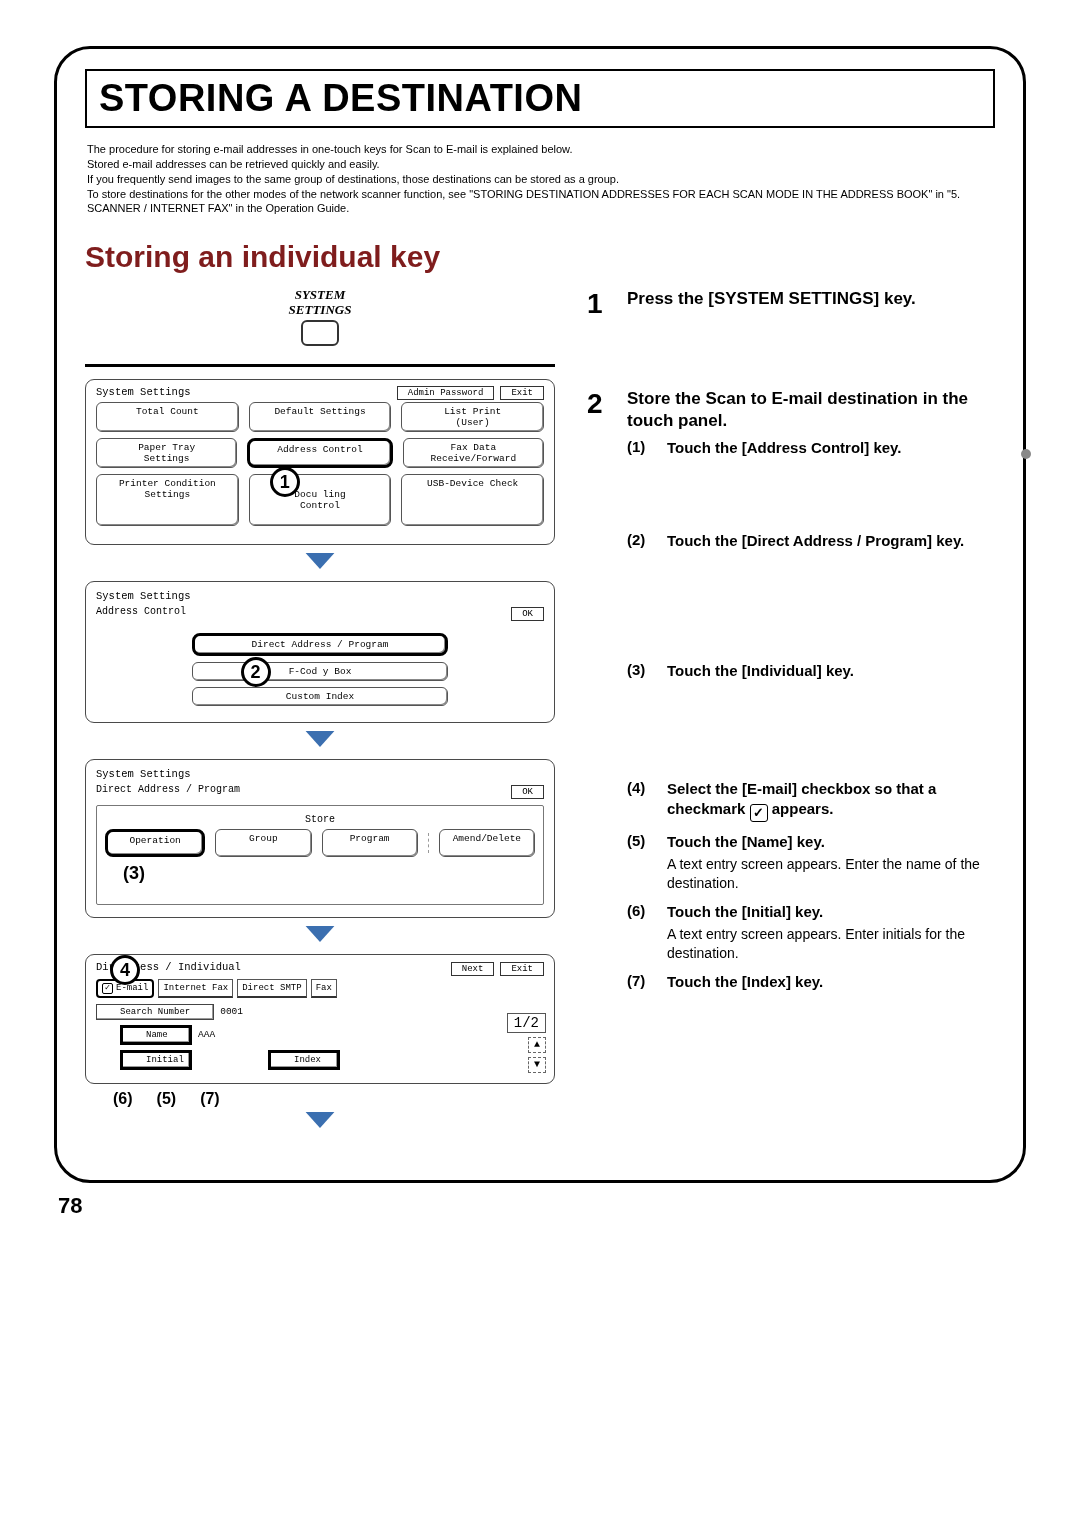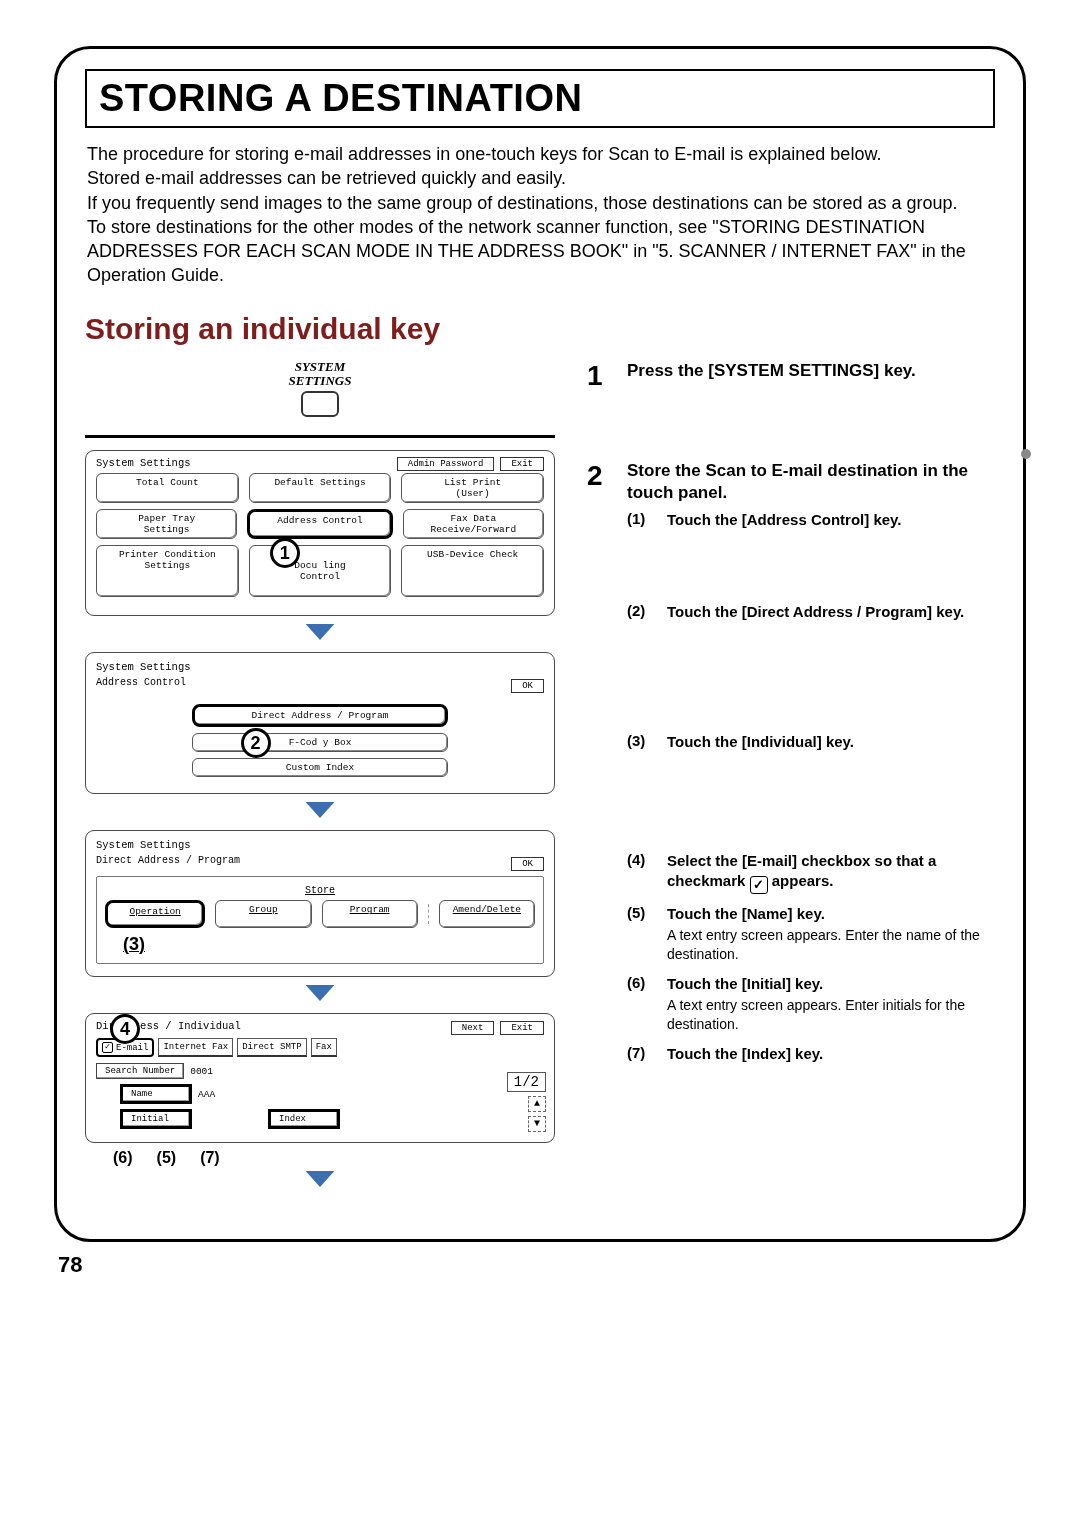--- a/index.html
+++ b/index.html
@@ -1,21 +1,21 @@
 <!DOCTYPE html>
 <html><head>
 <meta charset="utf-8">
 <style>
   * { box-sizing: border-box; margin: 0; padding: 0; }
   body { background: #fff; font-family: Arial, Helvetica, sans-serif; width: 1080px; }
   .outer { width: 1080px; padding: 46px 54px 20px 54px; position: relative; }
   .page-frame { border: 3px solid #000; border-radius: 36px; padding: 20px 28px 40px 28px; position: relative; }
   .title-box { border: 2px solid #000; padding: 6px 12px; margin-bottom: 14px; }
   .title-box h1 { font-size: 38px; font-weight: 900; letter-spacing: 0.5px; }
-  .intro { font-size: 18px; line-height: 1.35; padding: 0 2px 14px 2px; }
+  .intro { font-size: 11px; line-height: 1.35; padding: 0 2px 14px 2px; }
   .section-title { color: #7f1d1d; font-size: 30px; font-weight: 900; margin: 10px 0 14px 0; }
   .columns { display: flex; gap: 24px; }
   .col-left { width: 470px; }
   .col-right { flex: 1; padding-left: 8px; }
   .step { display: flex; gap: 14px; margin-bottom: 28px; }
   .step-num { font-size: 28px; font-weight: 900; width: 26px; }
   .step-body { flex: 1; }
   .step-head { font-size: 17px; font-weight: 900; margin-bottom: 6px; line-height: 1.3; }
   .substep { display: flex; gap: 8px; margin-bottom: 10px; }
   .substep .lbl { font-weight: 900; width: 32px; font-size: 15px; }
@@ -28,33 +28,33 @@
   .panel-header { font-size: 10.5px; margin-bottom: 4px; }
   .panel-sub { font-size: 10px; margin-bottom: 6px; }
   .btn-row { display: flex; gap: 10px; margin-bottom: 6px; }
   .pbtn { border: 1.5px solid #555; border-radius: 6px; padding: 3px 0; text-align: center; font-size: 9.5px; flex: 1; box-shadow: inset -1px -1px 0 #888; }
   .pbtn.hl { border: 3px solid #000; border-radius: 8px; }
   .top-right-btns { position: absolute; top: 6px; right: 10px; display: flex; gap: 6px; }
   .ttiny { border: 1px solid #333; font-size: 9px; padding: 1px 10px; }
   .down-arrow { text-align: center; margin: 2px 0 6px 0; }
   .down-arrow svg { width: 36px; height: 20px; }
   .callout { position: absolute; width: 30px; height: 30px; border: 3px solid #000; border-radius: 50%; background: #fff; font-family: Arial; font-size: 18px; font-weight: 900; text-align: center; line-height: 24px; z-index: 5; }
-  .inner-box { border: 1.2px solid #777; padding: 6px 8px 8px 8px; border-radius: 2px; text-decoration: underline; }
+  .inner-box { border: 1.2px solid #777; padding: 6px 8px 20px 8px; border-radius: 2px; }
   .store-label { text-align: center; margin-bottom: 4px; padding-top: 2px; }
   .hw-key-block { display: flex; flex-direction: column; align-items: center; margin: 0 auto 18px auto; width: 180px; }
   .hw-label { font-style: italic; font-family: "Times New Roman", serif; font-weight: 700; font-size: 13px; text-align: center; line-height: 1.1; margin-bottom: 3px; }
   .hw-key { width: 38px; height: 26px; border: 2px solid #333; border-radius: 6px; }
   .sep-heavy { height: 3px; background: #000; margin: 18px 0 12px 0; }
   .right-dot { position: absolute; right: -8px; top: 400px; width: 10px; height: 10px; background: #888; border-radius: 50%; }
   .tab-row { display: flex; gap: 4px; margin: 2px 0 6px 0; }
   .tab { border: 1px solid #555; border-bottom: 2px solid #333; font-size: 9px; padding: 2px 4px; display: flex; align-items: center; gap: 3px; }
   .tab.active { border: 2.5px solid #000; border-radius: 4px; }
   .chk { display: inline-block; width: 11px; height: 11px; border: 1.5px solid #000; border-radius: 2px; font-size: 9px; line-height: 9px; text-align: center; font-weight: 900; }
   .field-row { display: flex; gap: 6px; align-items: center; margin-bottom: 5px; }
-  .field-btn { border: 1.5px solid #444; border-radius: 0; padding: 2px 8px; font-size: 9px; box-shadow: inset -1px -1px 0 #999; }
+  .field-btn { border: 1.5px solid #444; border-radius: 0; padding: 2px 23px; font-size: 9px; box-shadow: inset -1px -1px 0 #999; }
   .field-btn.hl { border: 3px solid #000; margin-left: 24px; }
   .page-ind { font-size: 14px; border: 1px solid #555; padding: 1px 6px; }
   .arrow-mini { width: 18px; height: 16px; border: 1px dashed #666; font-size: 10px; text-align: center; line-height: 14px; }
   .val { font-size: 9.5px; }
   .page-num { font-size: 22px; font-weight: 900; margin-top: 10px; margin-left: 4px; }
   .sub-under { display: flex; gap: 24px; margin-top: 3px; font-family: Arial; font-weight: 900; font-size: 16px; padding-left: 28px; }
   .sep3 { border-top: 1px dashed #888; margin: 4px 0; }
   .right-stack { position: absolute; right: 8px; bottom: 10px; display: flex; flex-direction: column; gap: 4px; align-items: flex-end; }
 </style>
 </head>

